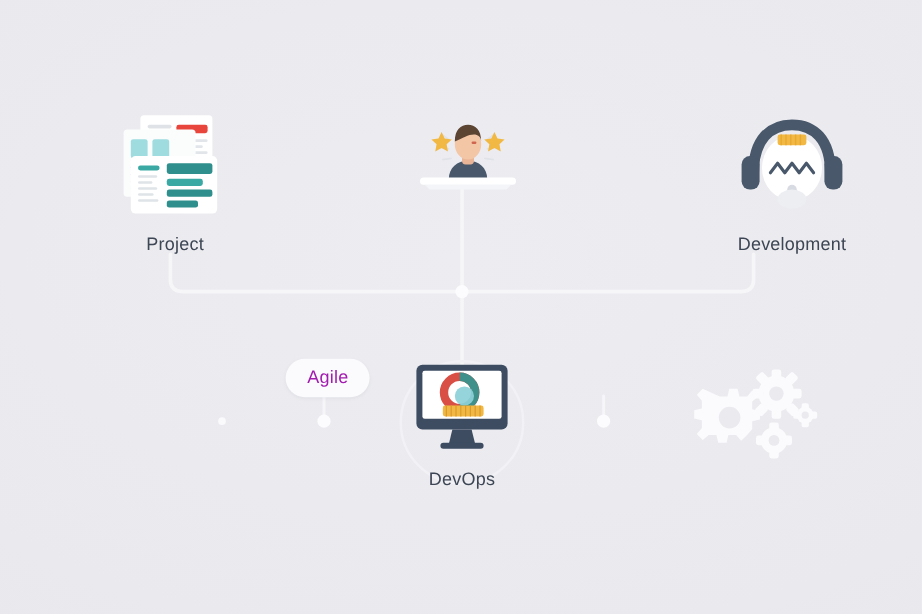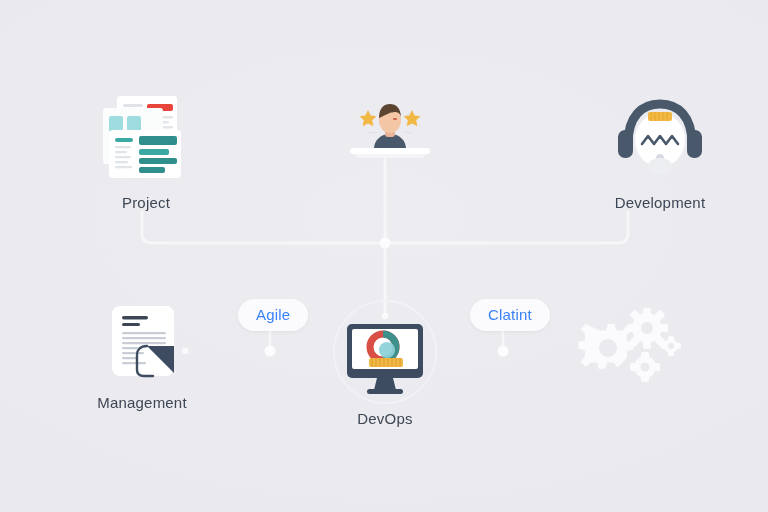--- a/index.html
+++ b/index.html
@@ -42,31 +42,31 @@
     white-space: nowrap;
     text-align: center;
     font-family: "Liberation Sans", sans-serif;
   }
 
   
   #node-project        { left: 86px;  top: 92px;  width: 120px; }
   #node-person         { left: 330px; top: 92px;  width: 120px; }
   #node-development    { left: 600px; top: 92px;  width: 120px; }
   #node-management     { left: 82px;  top: 302px; width: 120px; }
-  #node-devops         { left: 325px; top: 320px; width: 120px; }
+  #node-devops         { left: 325px; top: 300px; width: 120px; }
   #node-quality        { left: 570px; top: 304px; width: 120px; }
 
   
   .chip {
     position: absolute;
     background: #fbfbfd;
     border-radius: 16px;
     padding: 7px 18px 8px;
     font-size: 15px;
-    color: #3b82f6;
+    color: #a21caf;
     letter-spacing: .2px;
     box-shadow: 0 1px 3px rgba(120,125,140,.10);
     white-space: nowrap;
     font-family: "Liberation Sans", sans-serif;
   }
   #chip-agile  { left: 238px; top: 299px; }
   #chip-client { left: 470px; top: 299px; }
 </style>
 </head>
 <body>
@@ -202,42 +202,20 @@
         <rect x="8" y="38" width="15" height="28" rx="7" fill="#49586b"></rect>
         <rect x="77" y="38" width="15" height="28" rx="7" fill="#49586b"></rect>
 
         <rect x="46" y="62" width="8" height="10" rx="4" fill="#d8dce2"></rect>
         <ellipse cx="50" cy="74" rx="12" ry="8" fill="#eceef2"></ellipse>
       </svg>
     </div>
     <div class="node-label">Development</div>
   </div>
 
-  <div class="node" id="node-management">
-    <div class="node-art">
-      <svg width="90" height="80" viewBox="0 0 90 80" xmlns="http://www.w3.org/2000/svg">
-        <rect x="15" y="4" width="62" height="70" rx="8" fill="#ffffff"></rect>
-        <rect x="25" y="14" width="26" height="3.4" rx="1.7" fill="#3d4654"></rect>
-        <rect x="25" y="21" width="18" height="3" rx="1.5" fill="#3d4654"></rect>
-        <g fill="#c8cdd6">
-          <rect x="25" y="30" width="44" height="2.2" rx="1.1"></rect>
-          <rect x="25" y="35" width="44" height="2.2" rx="1.1"></rect>
-          <rect x="25" y="40" width="44" height="2.2" rx="1.1"></rect>
-          <rect x="25" y="45" width="16" height="2.2" rx="1.1"></rect>
-          <rect x="25" y="50" width="22" height="2.2" rx="1.1"></rect>
-          <rect x="25" y="55" width="16" height="2.2" rx="1.1"></rect>
-          <rect x="25" y="60" width="24" height="2.2" rx="1.1"></rect>
-        </g>
-
-        <path d="M50 44 L77 44 L77 71 Z" fill="#3d4c61"></path>
-        <path d="M50 44 C43 44 40 48 40 53 L40 68 C40 72 43 74 47 74 L56 74" fill="none" stroke="#3d4c61" stroke-width="2.4" stroke-linecap="round"></path>
-      </svg>
-    </div>
-    <div class="node-label">Management</div>
-  </div>
 
   <div class="node" id="node-devops">
     <div class="node-art">
       <svg width="108" height="78" viewBox="0 0 108 78" xmlns="http://www.w3.org/2000/svg">
 
         <rect x="16" y="4" width="76" height="54" rx="5" fill="#3d4c61"></rect>
         <rect x="21" y="9" width="66" height="40" rx="2" fill="#ffffff"></rect>
 
         <path d="M46 58 L62 58 L65 70 L43 70 Z" fill="#3d4c61"></path>
         <rect x="36" y="69" width="36" height="5" rx="2.5" fill="#3d4c61"></rect>
@@ -302,15 +280,14 @@
           <circle cx="33" cy="44" r="9"></circle>
           <circle cx="72" cy="24" r="6"></circle>
           <circle cx="70" cy="63" r="4.5"></circle>
           <circle cx="96" cy="42" r="3"></circle>
         </g>
       </svg>
     </div>
   </div>
 
   <div class="chip" id="chip-agile">Agile</div>
-  <div class="chip" id="chip-client">Clatint</div>
 
 </div>
 
 </body></html>

